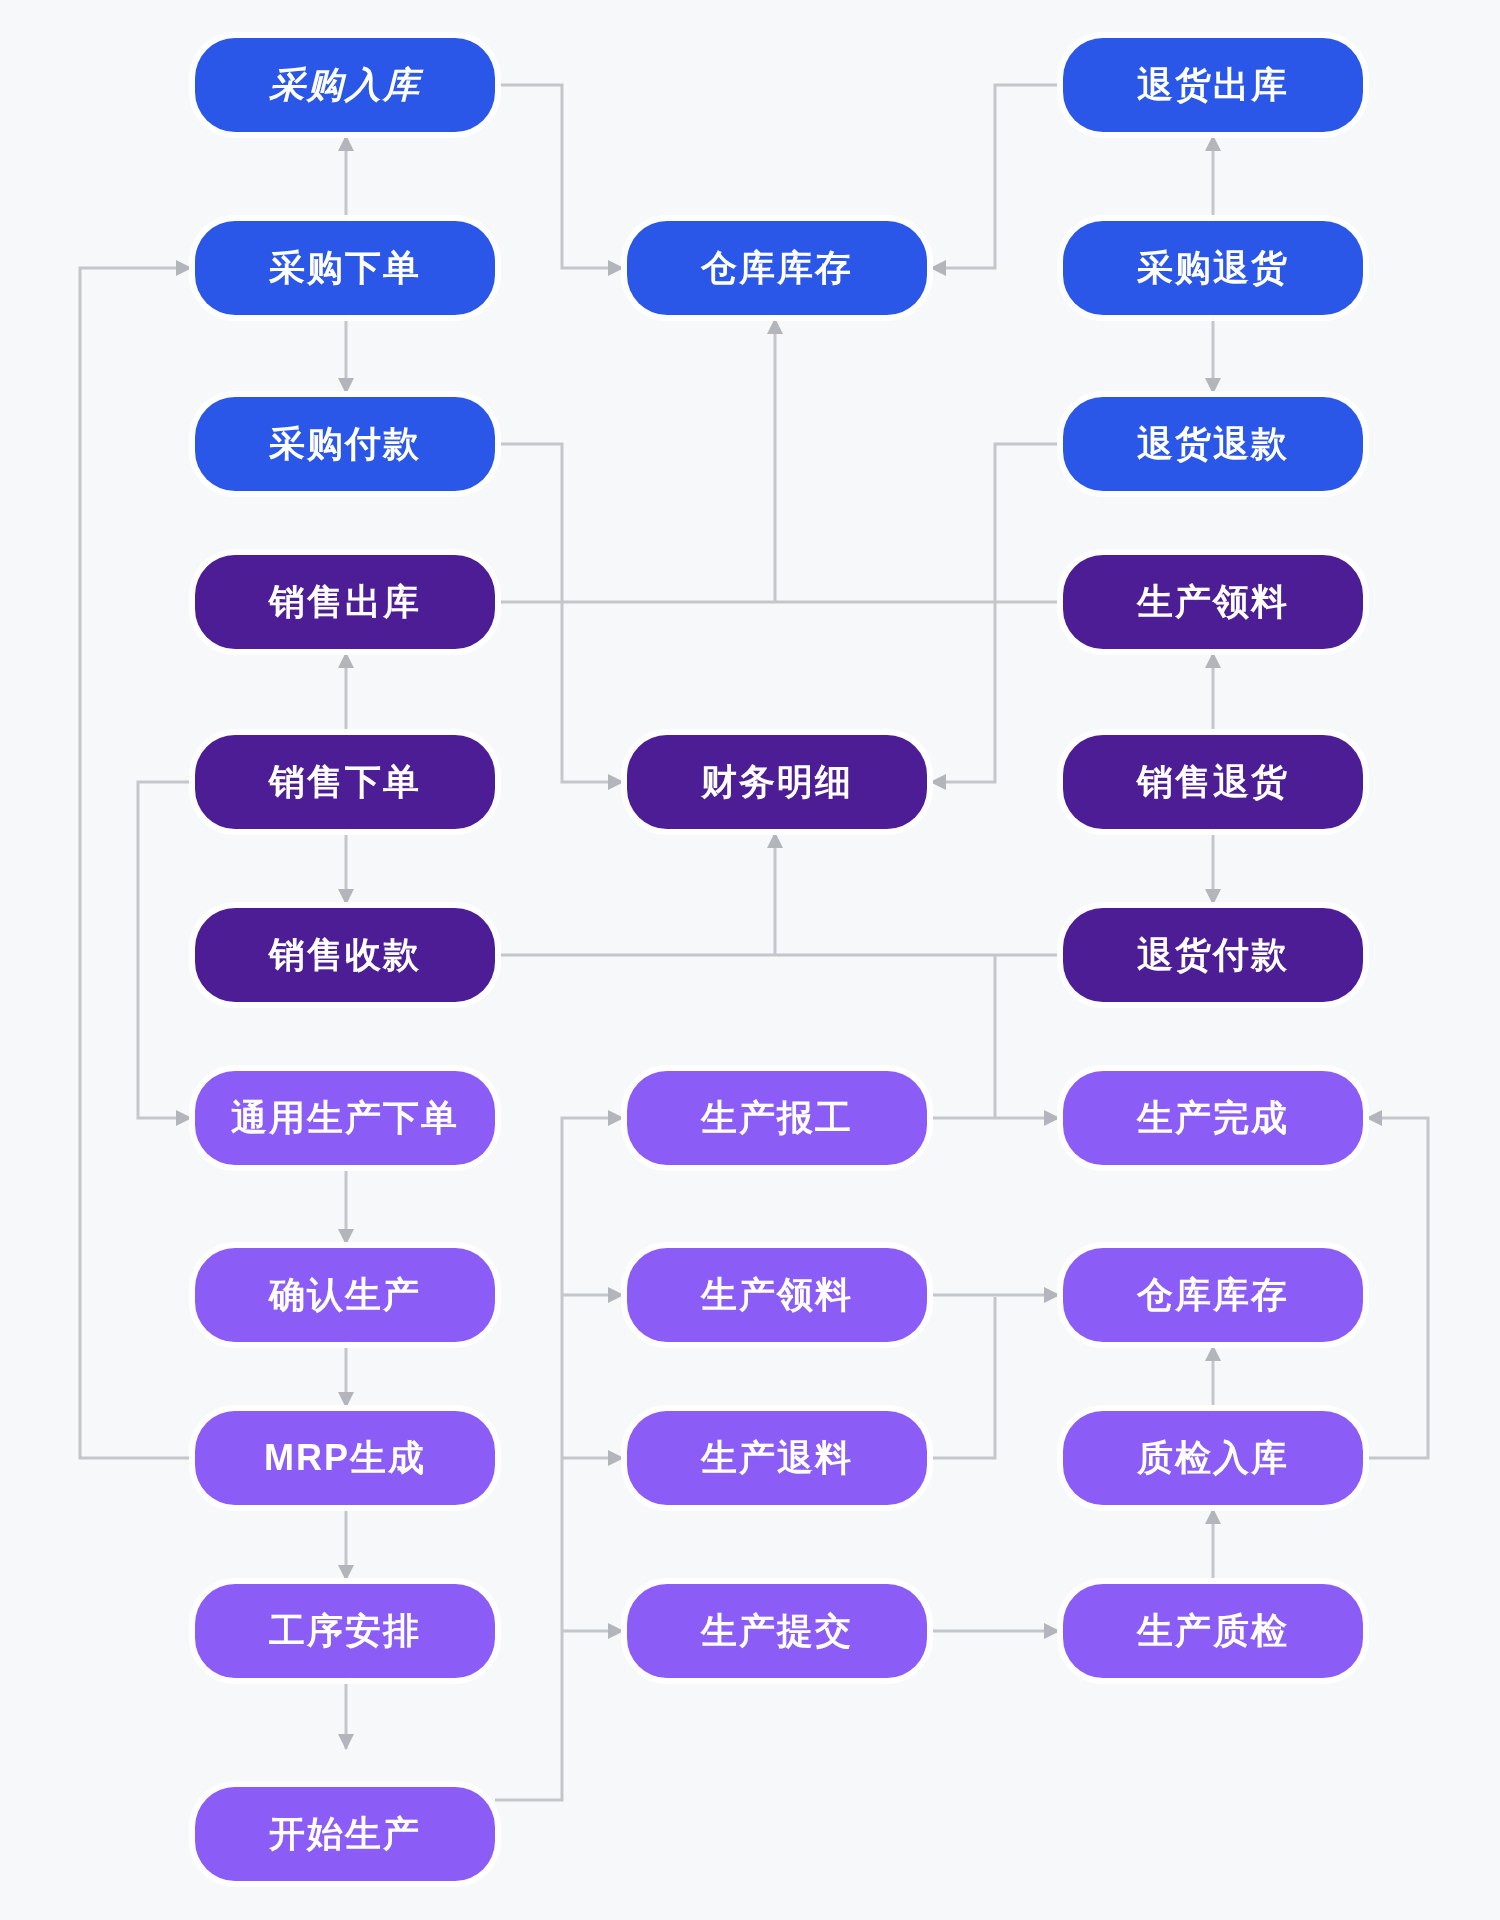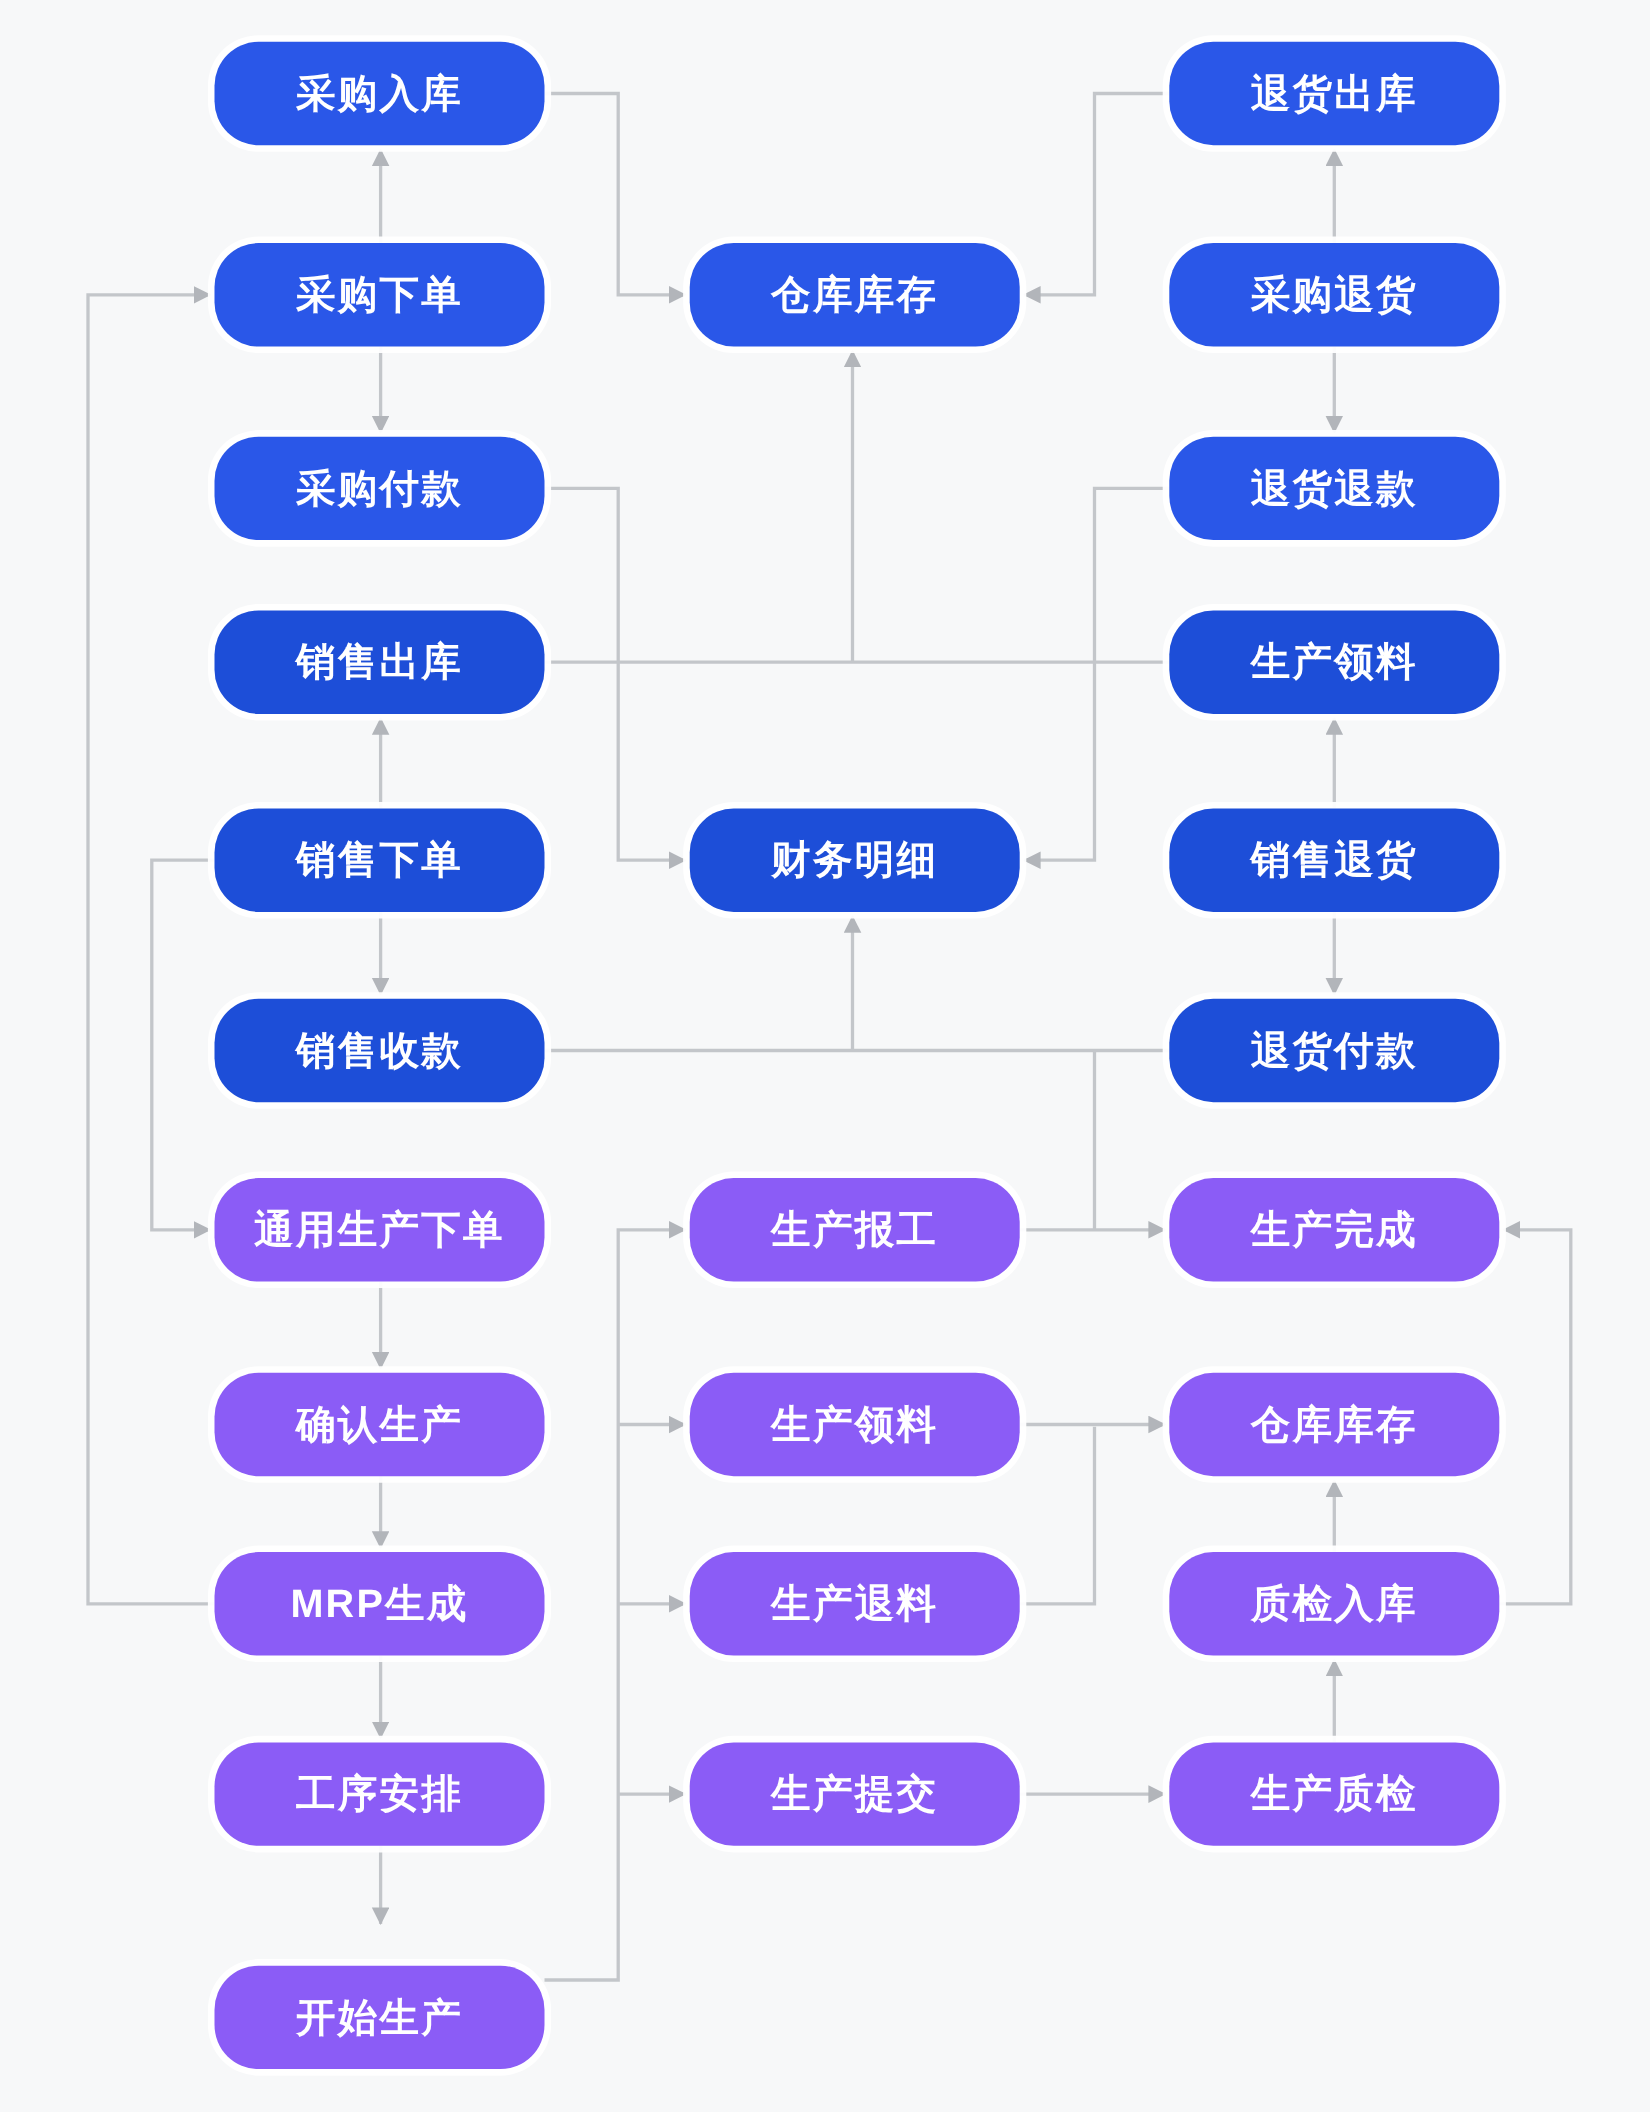--- a/index.html
+++ b/index.html
@@ -22,21 +22,21 @@
   }
   .node span{
     color:#ffffff;
     font-size:36px;
     font-weight:bold;
     letter-spacing:2px;
     white-space:nowrap;
     text-align:center;
   }
   .node.purchase{background:#2a57e8;}
-  .node.sales{background:#1d4ed8;}
+  .node.sales{background:#4c1d95;}
   .node.production{background:#8b5cf6;align-items:center;}
 </style>
 </head>
 <body>
 
 <div id="canvas">
   <svg id="edges" width="1500" height="1920">
       <defs>
         <marker id="arrowhead" markerUnits="userSpaceOnUse" markerWidth="20" markerHeight="18" refX="15" refY="8" orient="auto">
           <path d="M0,0 L16,8 L0,16 Z" fill="#b2b5ba"></path>
@@ -71,21 +71,21 @@
       <polyline points="562,1295 623,1295" fill="none" stroke="#c3c6ca" stroke-width="3" marker-end="url(#arrowhead)"></polyline>
       <polyline points="927,1118 1059,1118" fill="none" stroke="#c3c6ca" stroke-width="3" marker-end="url(#arrowhead)"></polyline>
       <polyline points="927,1295 1059,1295" fill="none" stroke="#c3c6ca" stroke-width="3" marker-end="url(#arrowhead)"></polyline>
       <polyline points="927,1458 995,1458 995,1297" fill="none" stroke="#c3c6ca" stroke-width="3"></polyline>
       <polyline points="1213,1411 1213,1346" fill="none" stroke="#c3c6ca" stroke-width="3" marker-end="url(#arrowhead)"></polyline>
       <polyline points="1213,1584 1213,1509" fill="none" stroke="#c3c6ca" stroke-width="3" marker-end="url(#arrowhead)"></polyline>
       <polyline points="927,1631 1059,1631" fill="none" stroke="#c3c6ca" stroke-width="3" marker-end="url(#arrowhead)"></polyline>
       <polyline points="1363,1458 1428,1458 1428,1118 1367,1118" fill="none" stroke="#c3c6ca" stroke-width="3" marker-end="url(#arrowhead)"></polyline>
     </svg>
   <div id="nodes">
-      <div class="node purchase" style="left: 195px; top: 38px;">
+      <div class="node purchase" style="left: 195px; top: 38px; font-style: italic;">
         <span>采购入库</span>
       </div>
       <div class="node purchase" style="left: 1063px; top: 38px;">
         <span>退货出库</span>
       </div>
       <div class="node purchase" style="left: 195px; top: 221px;">
         <span>采购下单</span>
       </div>
       <div class="node purchase" style="left: 627px; top: 221px;">
         <span>仓库库存</span>

